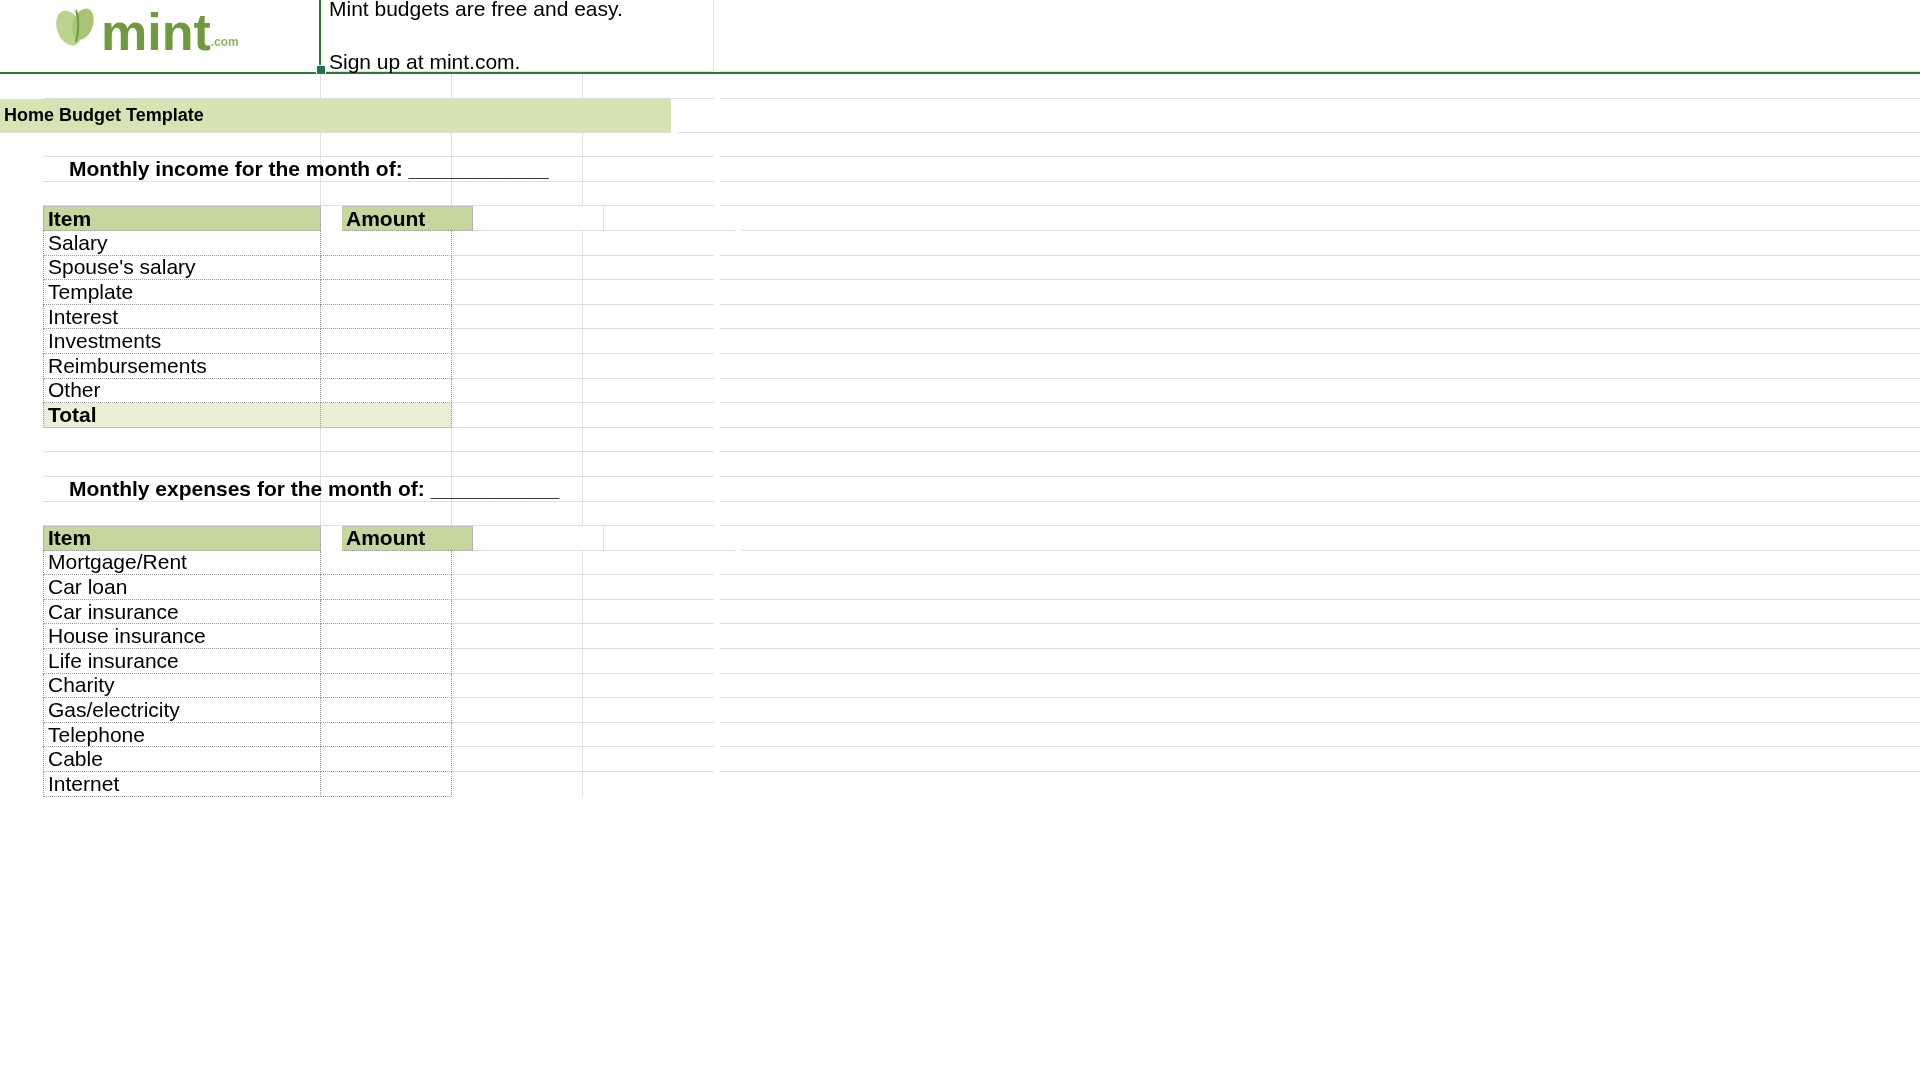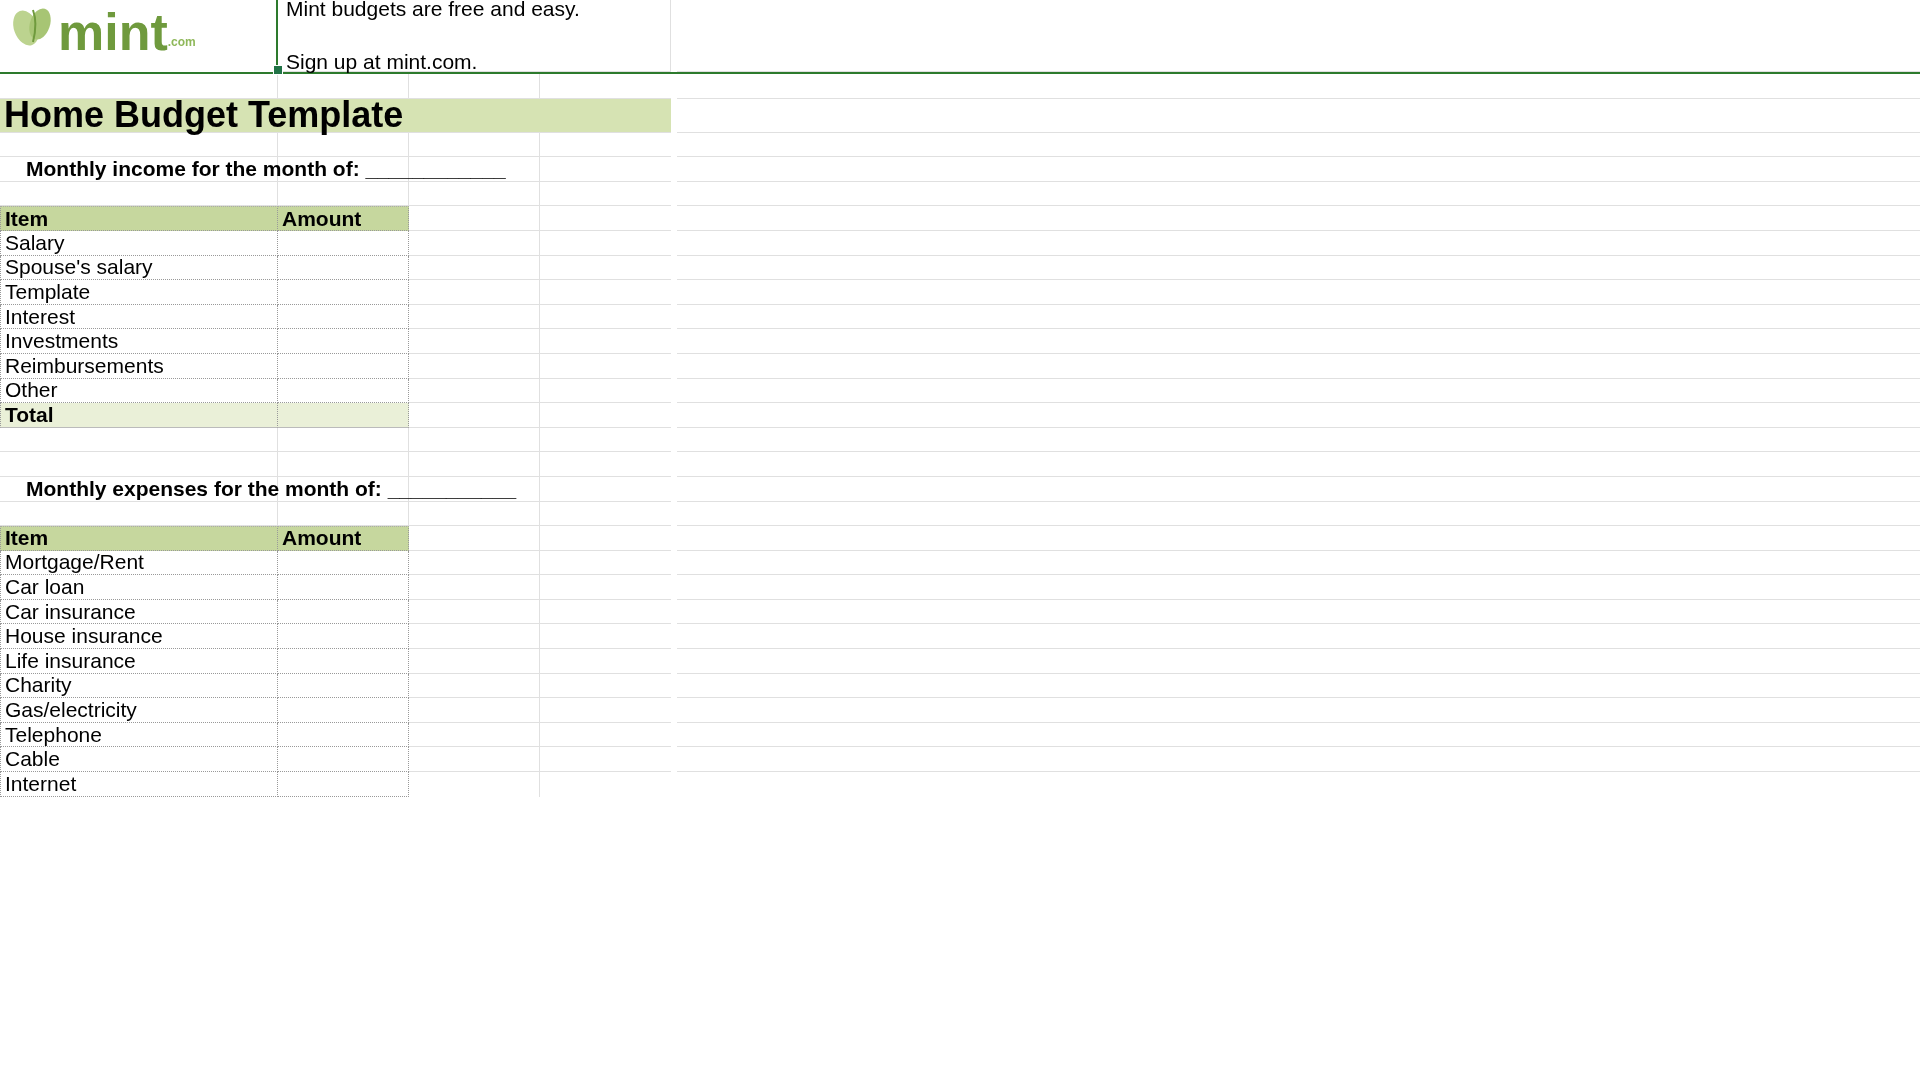--- a/index.html
+++ b/index.html
@@ -21,21 +21,21 @@
   .cell {
     box-sizing: border-box;
     border-right: 1px solid #e0e0e0;
     border-bottom: 1px solid #e0e0e0;
     display: flex;
     align-items: center;
     padding: 0 4px;
     white-space: nowrap;
     overflow: visible;
   }
-  .c-a { width: 278px; }
+  .c-a { width: 278px; margin-left: 43px; }
   .c-b { width: 131px; }
   .c-c { width: 131px; }
   .c-d { width: 131px; }
   .c-r { flex: 1; border-right: none; }
 
   
   .c-gap {
     width: 6px;
     border-right: none;
     border-bottom: none;
@@ -92,40 +92,40 @@
   
   .gridrow { height: 24.6px; }
   .gridrow .cell { font-size: 21px; height: 24.6px; }
 
   .title-row { height: 34px; }
   .title-cell {
     width: calc(278px + 131px*3);
     background: #d6e3b3;
     border-right: none;
     border-bottom: 1px solid #e0e0e0;
-    font-size: 36px;
+    font-size: 18px;
     font-weight: bold;
     padding-left: 4px;
   }
 
   .section-label {
     font-weight: bold;
     white-space: nowrap;
     padding-left: 26px;
   }
 
   .tbl-head .c-a,
   .tbl-head .c-b {
     background: #c6d79e;
     font-weight: bold;
     border-top: 1px dotted #aaa;
     border-bottom: 1px dotted #999;
     border-right: 1px dotted #999;
   }
-  .tbl-head .c-b { border-right: 1px dotted #999; }
+  .tbl-head .c-b { border-right: 1px dotted #999; margin-left: 21px; }
 
   .tbl-row .c-a,
   .tbl-row .c-b {
     background: #ffffff;
     border-bottom: 1px dotted #999;
     border-right: 1px dotted #999;
   }
 
   .tbl-total .c-a,
   .tbl-total .c-b {

